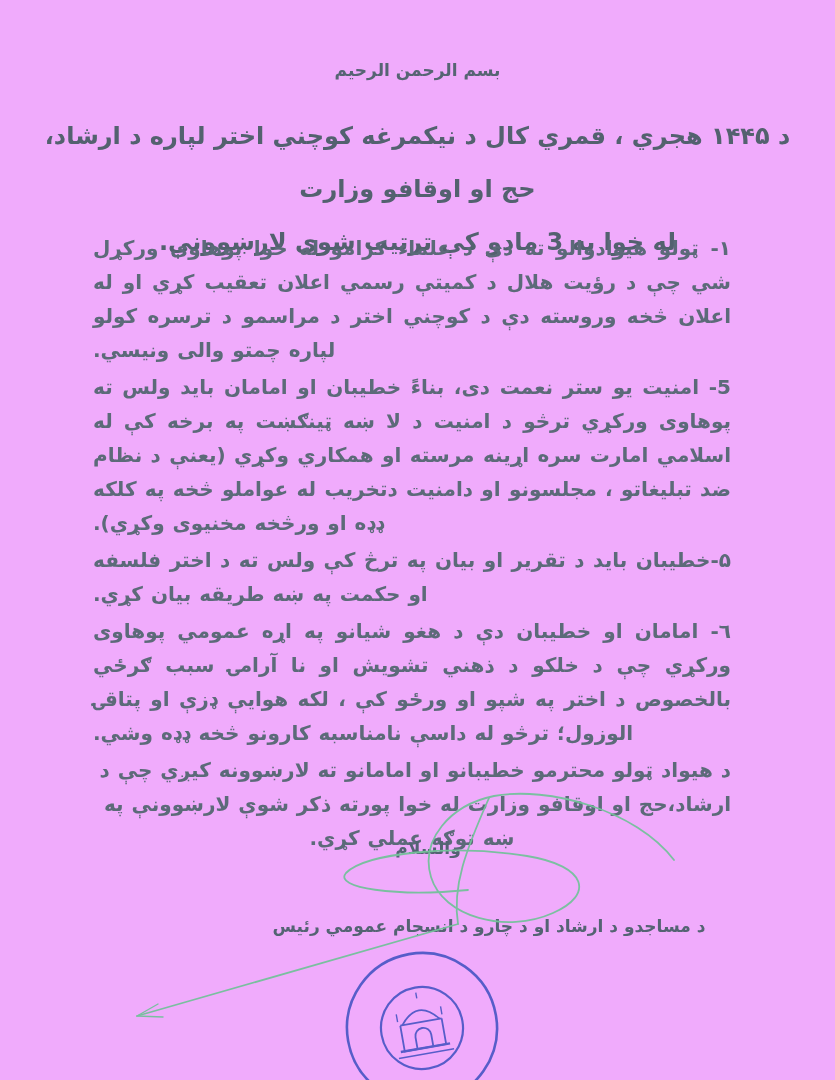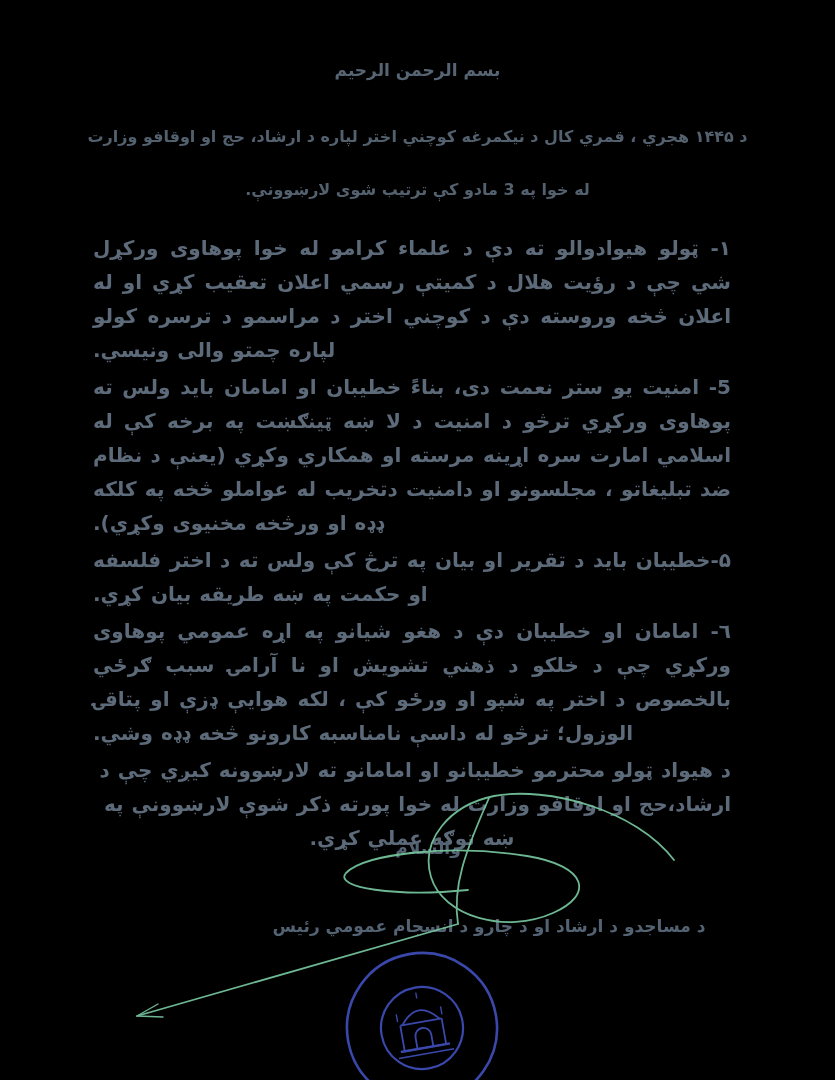--- a/index.html
+++ b/index.html
@@ -1,34 +1,34 @@
 <!DOCTYPE html>
 <html lang="ps" dir="rtl"><head>
 <meta charset="utf-8">
 <style>
   html,body{margin:0;padding:0;background:#e8e8e8;}
   .page{
     position:relative;
     width:835px;height:1080px;
     margin:0 auto;
-    background:#000000;
+    background:#f0abfc;
     overflow:hidden;
     font-family:"DejaVu Sans", sans-serif;
     color:#5c6a79;
     direction:rtl;
   }
   .bismillah{
     position:absolute;top:60px;left:0;right:0;
     text-align:center;
     font-size:17px;font-weight:700;color:#566473;
   }
   .doc-title{
     position:absolute;top:110px;left:38px;right:38px;
     text-align:center;
-    font-size:16px;font-weight:700;line-height:53px;
+    font-size:24px;font-weight:700;line-height:53px;
     color:#53616f;
   }
   .doc-title .t-line{display:block;}
   .body-text{
     position:absolute;top:231px;right:104px;left:93px;
   }
   .body-text p{
     margin:0 0 3px 0;
     font-size:20px;font-weight:700;
     line-height:34px;

